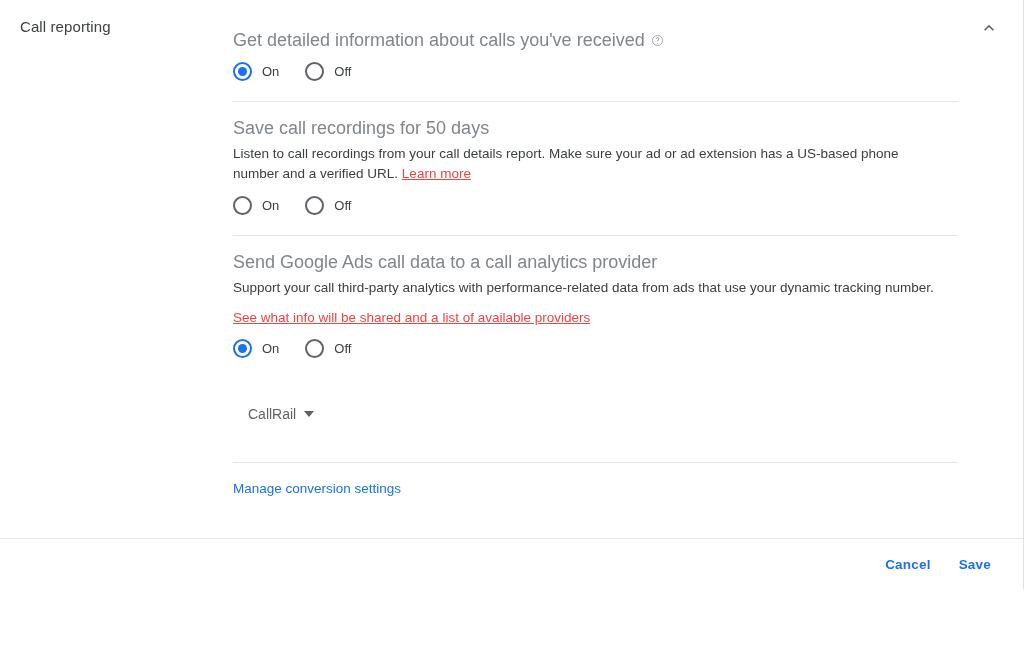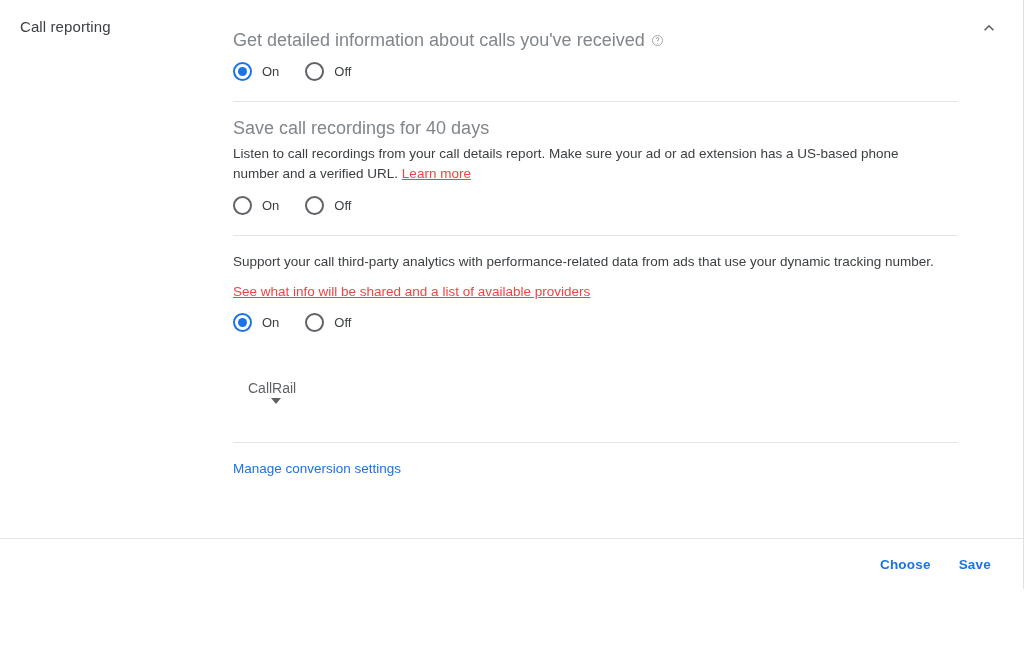--- a/index.html
+++ b/index.html
@@ -163,21 +163,20 @@
     margin-left: 10px;
   }
 
   
   .select-wrap {
     margin-top: 14px;
     margin-left: 15px;
     display: inline-flex;
     align-items: center;
     cursor: pointer;
-    flex-direction: column;
   }
   .select-value {
     font-size: 14px;
     line-height: 20px;
     color: #5f6368;
   }
   .select-arrow {
     margin-left: 8px;
     width: 0;
     height: 0;
@@ -255,41 +254,44 @@
           <span class="radio-mark"></span>
           <span class="radio-label">Off</span>
         </div>
       </div>
     </div>
 
     <hr class="divider">
 
     <div class="section">
       <div class="sec-label">
-        <span>Save call recordings for 40 days</span>
+        <span>Save call recordings for 50 days</span>
       </div>
       <p class="body-text">
         <span>Listen to call recordings from your call details report. Make sure your ad or ad extension has a US-based phone number and a verified URL.</span>
         <a class="link">Learn more</a>
       </p>
       <div class="radio-row">
         <div class="radio-opt">
           <span class="radio-mark"></span>
           <span class="radio-label">On</span>
         </div>
         <div class="radio-opt">
           <span class="radio-mark"></span>
           <span class="radio-label">Off</span>
         </div>
       </div>
     </div>
 
     <hr class="divider">
 
     <div class="section">
+      <div class="sec-label">
+        <span>Send Google Ads call data to a call analytics provider</span>
+      </div>
       <p class="body-text">Support your call third-party analytics with performance-related data from ads that use your dynamic tracking number.</p>
       <a class="link link-block">See what info will be shared and a list of available providers</a>
       <div class="radio-row">
         <div class="radio-opt selected">
           <span class="radio-mark"></span>
           <span class="radio-label">On</span>
         </div>
         <div class="radio-opt">
           <span class="radio-mark"></span>
           <span class="radio-label">Off</span>
@@ -307,17 +309,17 @@
     <hr class="divider" style="margin-top:36px;">
 
     <div class="section">
       <a class="link-plain">Manage conversion settings</a>
     </div>
 
   </div>
 
   <div class="footer-divider"></div>
   <div class="footer">
-    <button class="text-btn">Choose</button>
+    <button class="text-btn">Cancel</button>
     <button class="text-btn">Save</button>
   </div>
 
 </div>
 
 </body></html>

